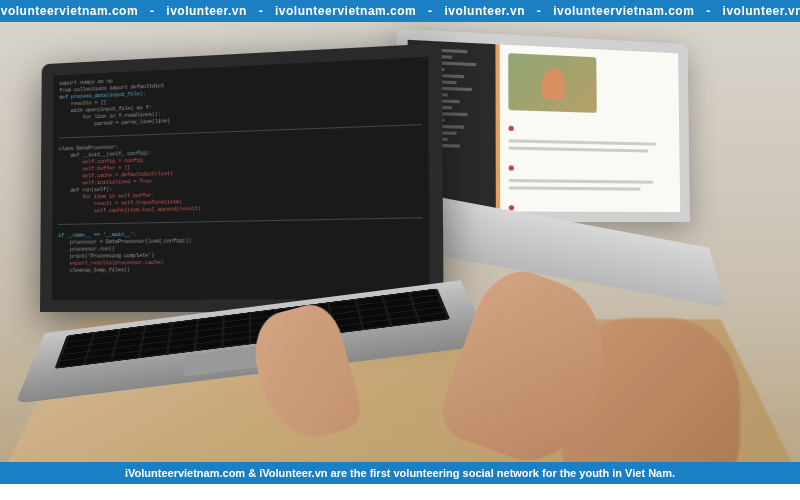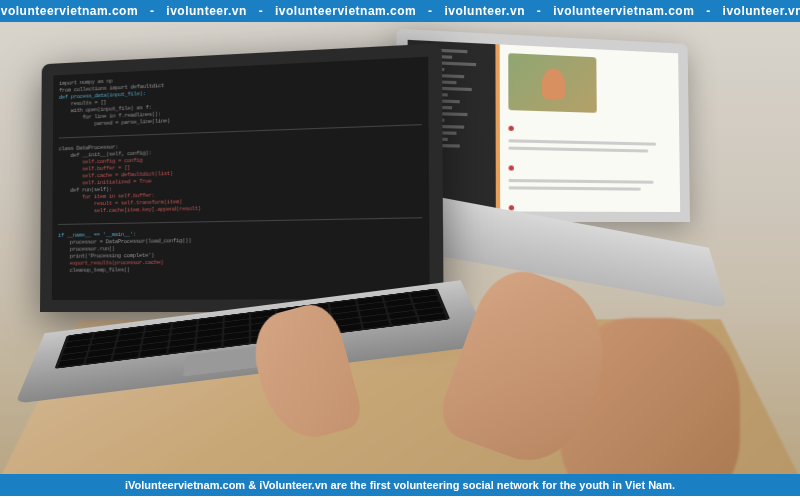--- a/index.html
+++ b/index.html
@@ -243,21 +243,21 @@
       bottom: -40px;
       right: 60px;
       width: 180px;
       height: 200px;
       background: linear-gradient(135deg, #c99570 0%, #a87850 100%);
       border-radius: 40%;
       filter: blur(1px);
     }
     .bottom-banner {
       position: absolute;
-      bottom: 4px;
+      bottom: 16px;
       width: 100%;
       height: 22px;
       background: #1b7fc4;
       color: #ffffff;
       font-size: 11px;
       font-weight: bold;
       display: flex;
       align-items: center;
       justify-content: center;
     }

